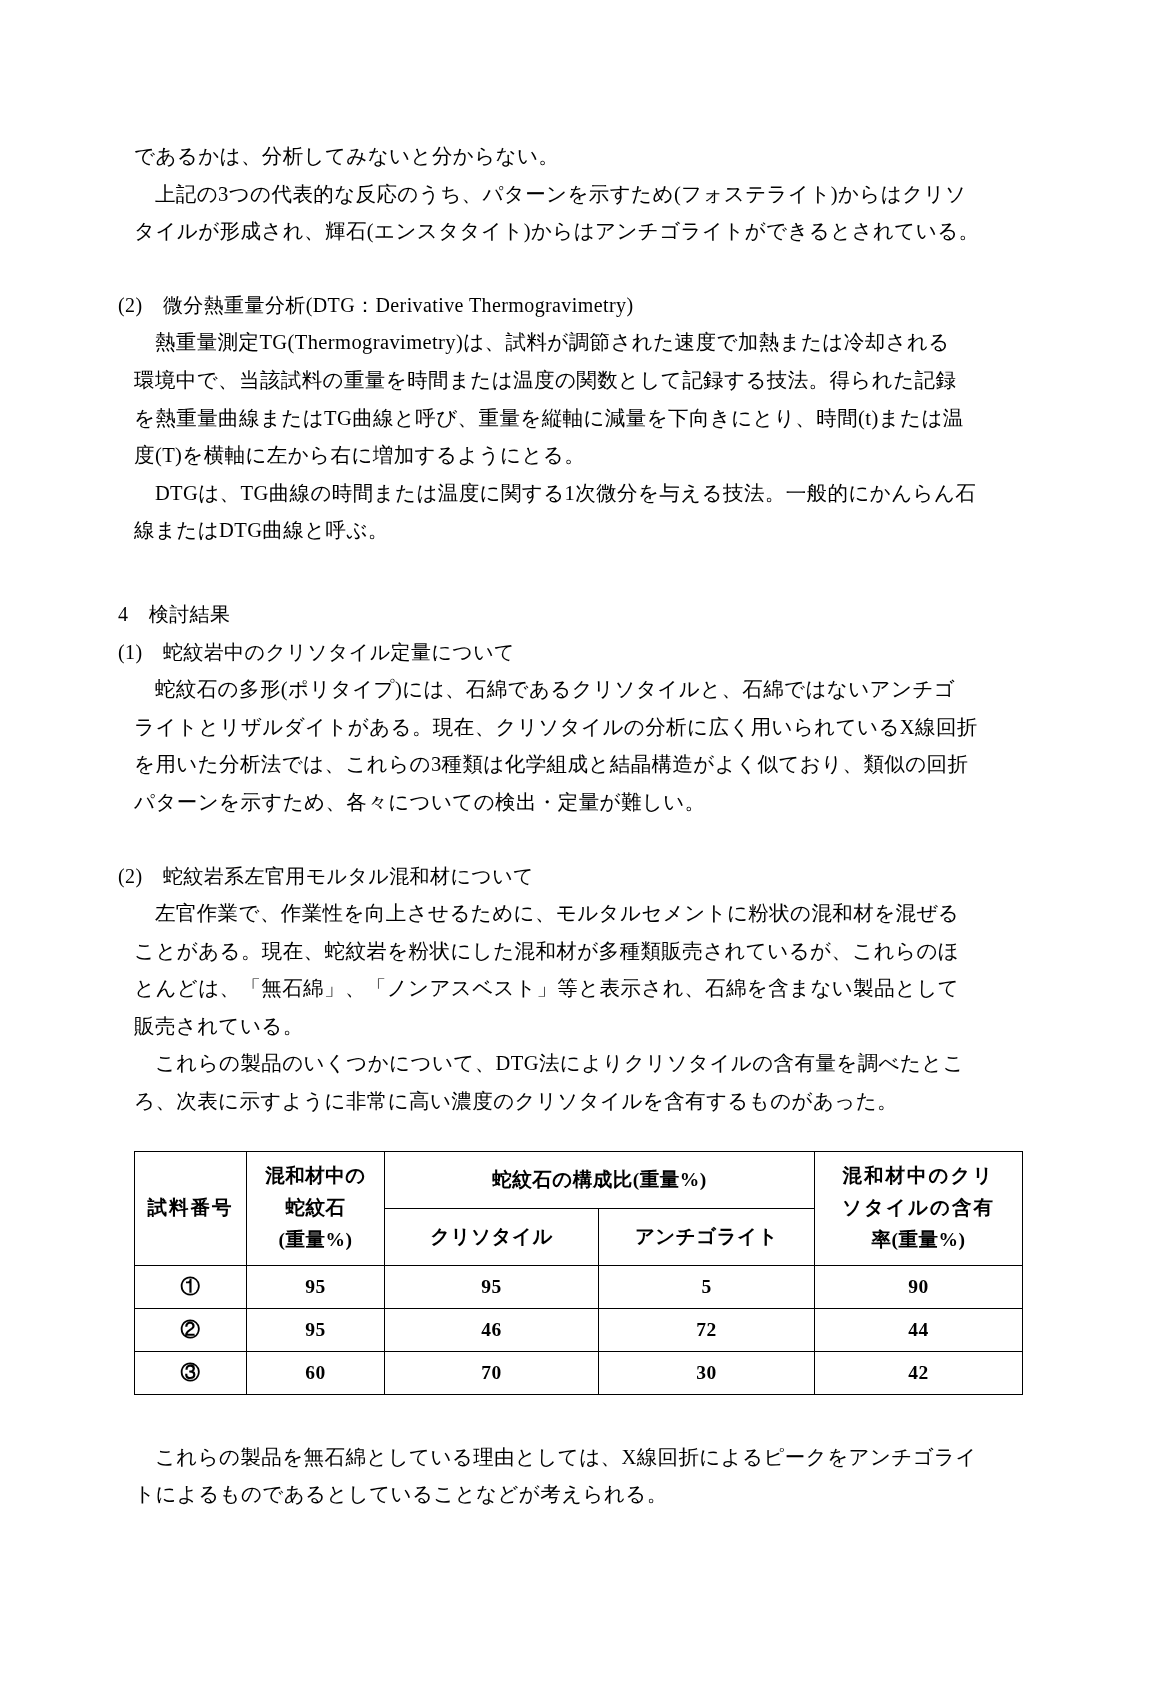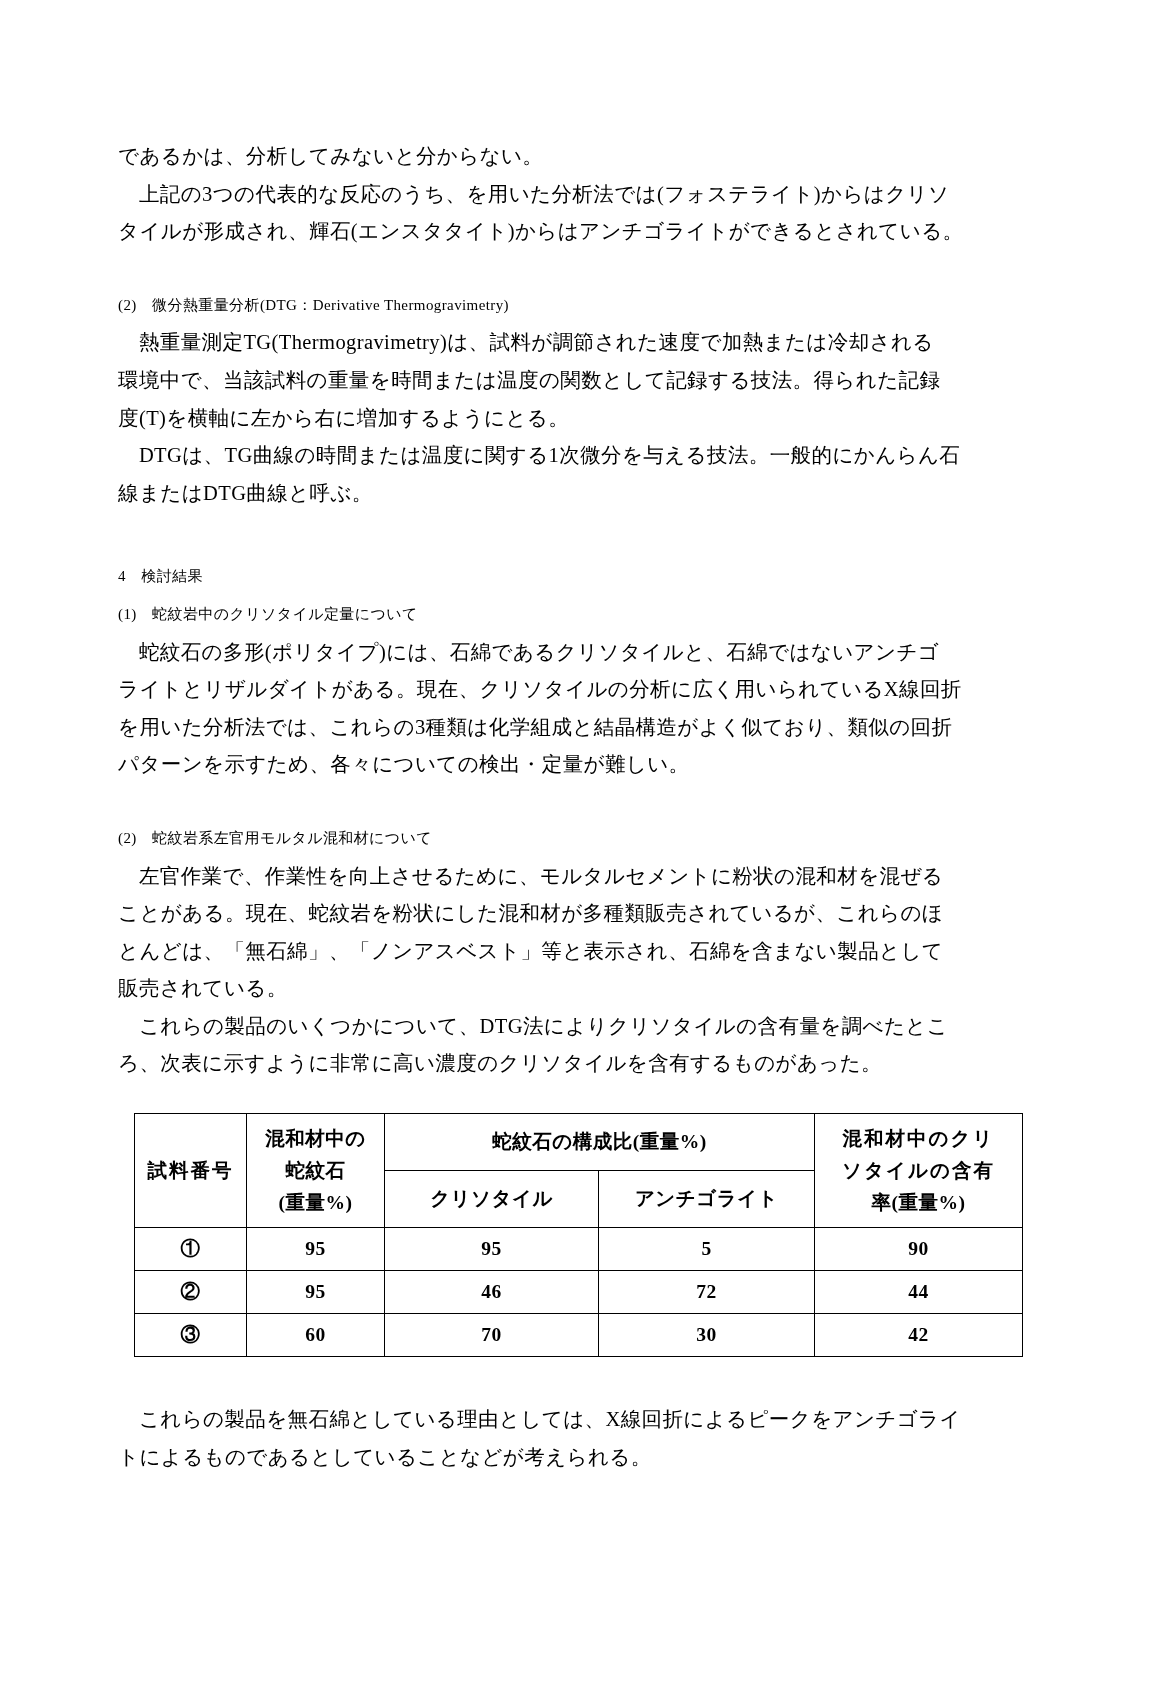--- a/index.html
+++ b/index.html
@@ -31,26 +31,27 @@
     line-height: 37.6px;
     letter-spacing: 0.4px;
     text-align: justify;
     text-justify: inter-character;
     margin: 0;
     white-space: normal;
   }
   .para .ln {
     display: block;
     white-space: pre;
+    margin-left: 16px;
   }
   .gap-md { height: 36px; }
   .gap-lg { height: 46px; }
 
   .heading {
-    font-size: 15px;
+    font-size: 20px;
     line-height: 37.6px;
     letter-spacing: 0.4px;
     margin: 0;
     white-space: pre;
     font-weight: normal;
   }
 
   
   .tbl-wrap {
     margin-top: 30px;
@@ -95,30 +96,31 @@
     margin-top: 44px;
   }
 </style>
 </head>
 <body>
 
 <div class="page">
 
   <div class="para">
     <span class="ln">であるかは、分析してみないと分からない。</span>
-    <span class="ln">　上記の3つの代表的な反応のうち、を用いた分析法では(フォステライト)からはクリソ</span>
+    <span class="ln">　上記の3つの代表的な反応のうち、パターンを示すため(フォステライト)からはクリソ</span>
     <span class="ln">タイルが形成され、輝石(エンスタタイト)からはアンチゴライトができるとされている。</span>
   </div>
 
   <div class="gap-md"></div>
 
   <div class="heading">(2)　微分熱重量分析(DTG：Derivative Thermogravimetry)</div>
   <div class="para">
     <span class="ln">　熱重量測定TG(Thermogravimetry)は、試料が調節された速度で加熱または冷却される</span>
     <span class="ln">環境中で、当該試料の重量を時間または温度の関数として記録する技法。得られた記録</span>
+    <span class="ln">を熱重量曲線またはTG曲線と呼び、重量を縦軸に減量を下向きにとり、時間(t)または温</span>
     <span class="ln">度(T)を横軸に左から右に増加するようにとる。</span>
   </div>
   <div class="para">
     <span class="ln">　DTGは、TG曲線の時間または温度に関する1次微分を与える技法。一般的にかんらん石</span>
     <span class="ln">線またはDTG曲線と呼ぶ。</span>
   </div>
 
   <div class="gap-lg"></div>
 
   <div class="heading">4　検討結果</div>

